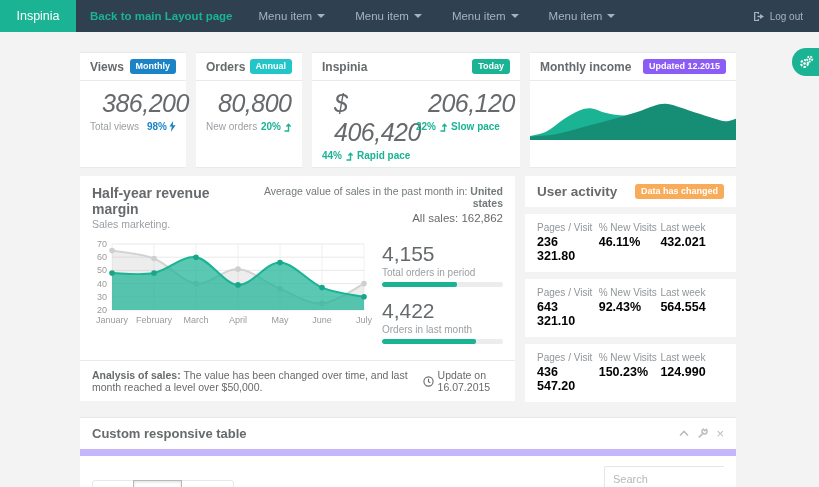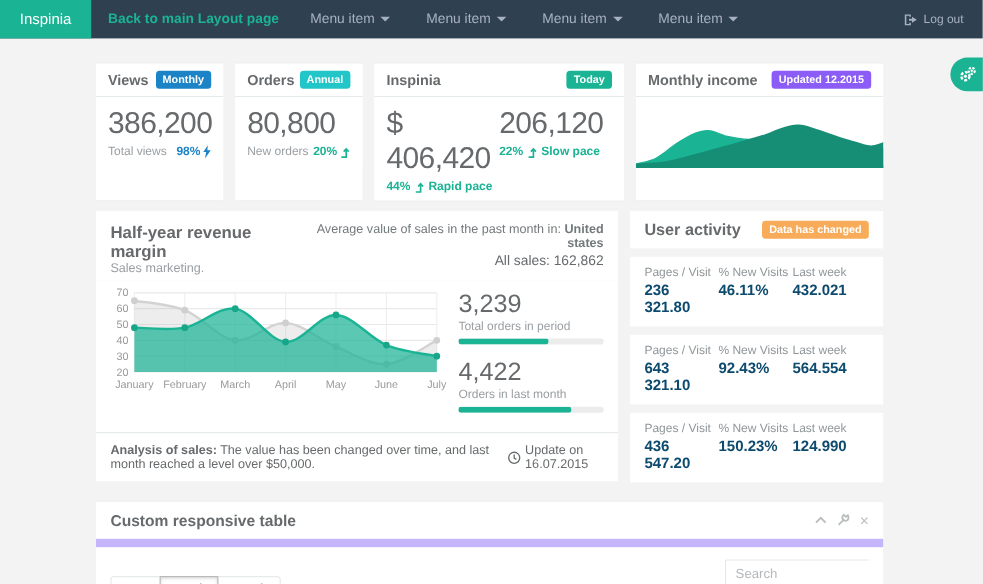--- a/index.html
+++ b/index.html
@@ -31,21 +31,21 @@
   .ibox { background:#fff; border:1px solid #e7eaec; border-width:1px 0; }
   .ibox-title { background:#fff; padding:6px 10px; border-bottom:1px solid #e7eaec;
                 display:flex; align-items:center; justify-content:space-between; min-height:26px; }
   .ibox-title h5 { font-size:12px; font-weight:bold; color:#676a6c; }
   .badge { font-size:9px; font-weight:bold; color:#fff; padding:2px 6px 3px; border-radius:3px; white-space:nowrap; }
   .ibox-content { background:#fff; padding:7px 10px 6px; }
   .card-views  { width:106px; }
   .card-orders { width:106px; }
   .card-visits { width:208px; }
   .card-income { flex:1; }
-  h1.value { font-size:25px; font-weight:200; color:#676a6c; letter-spacing:-0.5px; margin:1px 0 3px; }
+  h1.value { font-size:25px; font-weight:200; color:#676a6c; letter-spacing:-0.5px; margin:1px 12px 3px;font-style:italic; }
   .statrow { display:flex; justify-content:space-between; align-items:center; font-size:10px; color:#9a9fa3; }
   .pct { font-weight:bold; font-size:10px; display:inline-flex; align-items:center; gap:2px; }
   .pct.blue { color:#1c84c6; }
   .pct.green { color:#1ab394; }
   .visits-cols { display:flex; }
   .visits-col { width:50%; }
   .visits-col .sub { color:#1ab394; font-size:10px; font-weight:bold; display:flex; align-items:center; gap:3px; }
   .card-income .ibox-content { padding:0; }
   .card-income svg { display:block; }
   
@@ -65,21 +65,21 @@
   .bar-fill { height:100%; background:#1ab394; border-radius:2px; }
   .rev-foot { display:flex; justify-content:space-between; align-items:center; background:#fff;
               border-top:1px solid #e7eaec; padding:8px 12px; font-size:10.5px; color:#676a6c; }
   .rev-foot .upd { display:flex; align-items:center; gap:4px; color:#676a6c; }
   
   .ua-title { background:#fff; padding:8px 12px; display:flex; justify-content:space-between; align-items:center; }
   .ua-title h4 { font-size:13.5px; font-weight:bold; color:#676a6c; }
   .ua-row { background:#fff; margin-top:7px; padding:8px 12px 9px; display:flex; }
   .ua-col { width:33%; }
   .ua-col .lbl { font-size:10px; color:#909699; }
-  .ua-col .val { font-size:12.5px; font-weight:bold; color:#0c4a6e; margin-top:2px; }
+  .ua-col .val { font-size:12.5px; font-weight:bold; color:#000000; margin-top:2px; }
   
   .panel-table { width:100%; background:#fff; border-top:1px solid #e7eaec; }
   .tbl-head { padding:8px 12px; border-bottom:7px solid #c4b5fd; display:flex; justify-content:space-between; align-items:center; }
   .tbl-head h4 { font-size:13px; font-weight:bold; color:#676a6c; }
   .tools { display:flex; gap:8px; align-items:center; color:#b8bdbf; }
   .tools .t { cursor:pointer; font-size:11px; line-height:1; display:flex; align-items:center; }
   .tbl-body { padding:10px 12px; }
   .controls { display:flex; justify-content:space-between; align-items:center; margin-bottom:10px; }
   .btn-group { display:flex; }
   .btn-white { background:#fff; border:1px solid #e7eaec; color:#676a6c; font-size:11px;
@@ -281,21 +281,21 @@
             <circle cx="20" cy="37.04" r="2.8" fill="#18a689"></circle>
             <circle cx="62" cy="37.04" r="2.8" fill="#18a689"></circle>
             <circle cx="104" cy="21.2" r="2.8" fill="#18a689"></circle>
             <circle cx="146" cy="48.92" r="2.8" fill="#18a689"></circle>
             <circle cx="188" cy="26.48" r="2.8" fill="#18a689"></circle>
             <circle cx="230" cy="51.56" r="2.8" fill="#18a689"></circle>
             <circle cx="272" cy="60.8" r="2.8" fill="#18a689"></circle>
           </svg>
         <div class="rev-stats">
           <div class="rev-stat">
-            <h2>3,239</h2>
+            <h2>4,155</h2>
             <div class="lbl">Total orders in period</div>
             <div class="bar-track">
                 <div class="bar-fill" id="bar1" style="width: 62%;"></div>
               </div>
           </div>
           <div class="rev-stat">
             <h2>4,422</h2>
             <div class="lbl">Orders in last month</div>
             <div class="bar-track">
                 <div class="bar-fill" id="bar2" style="width: 78%;"></div>

